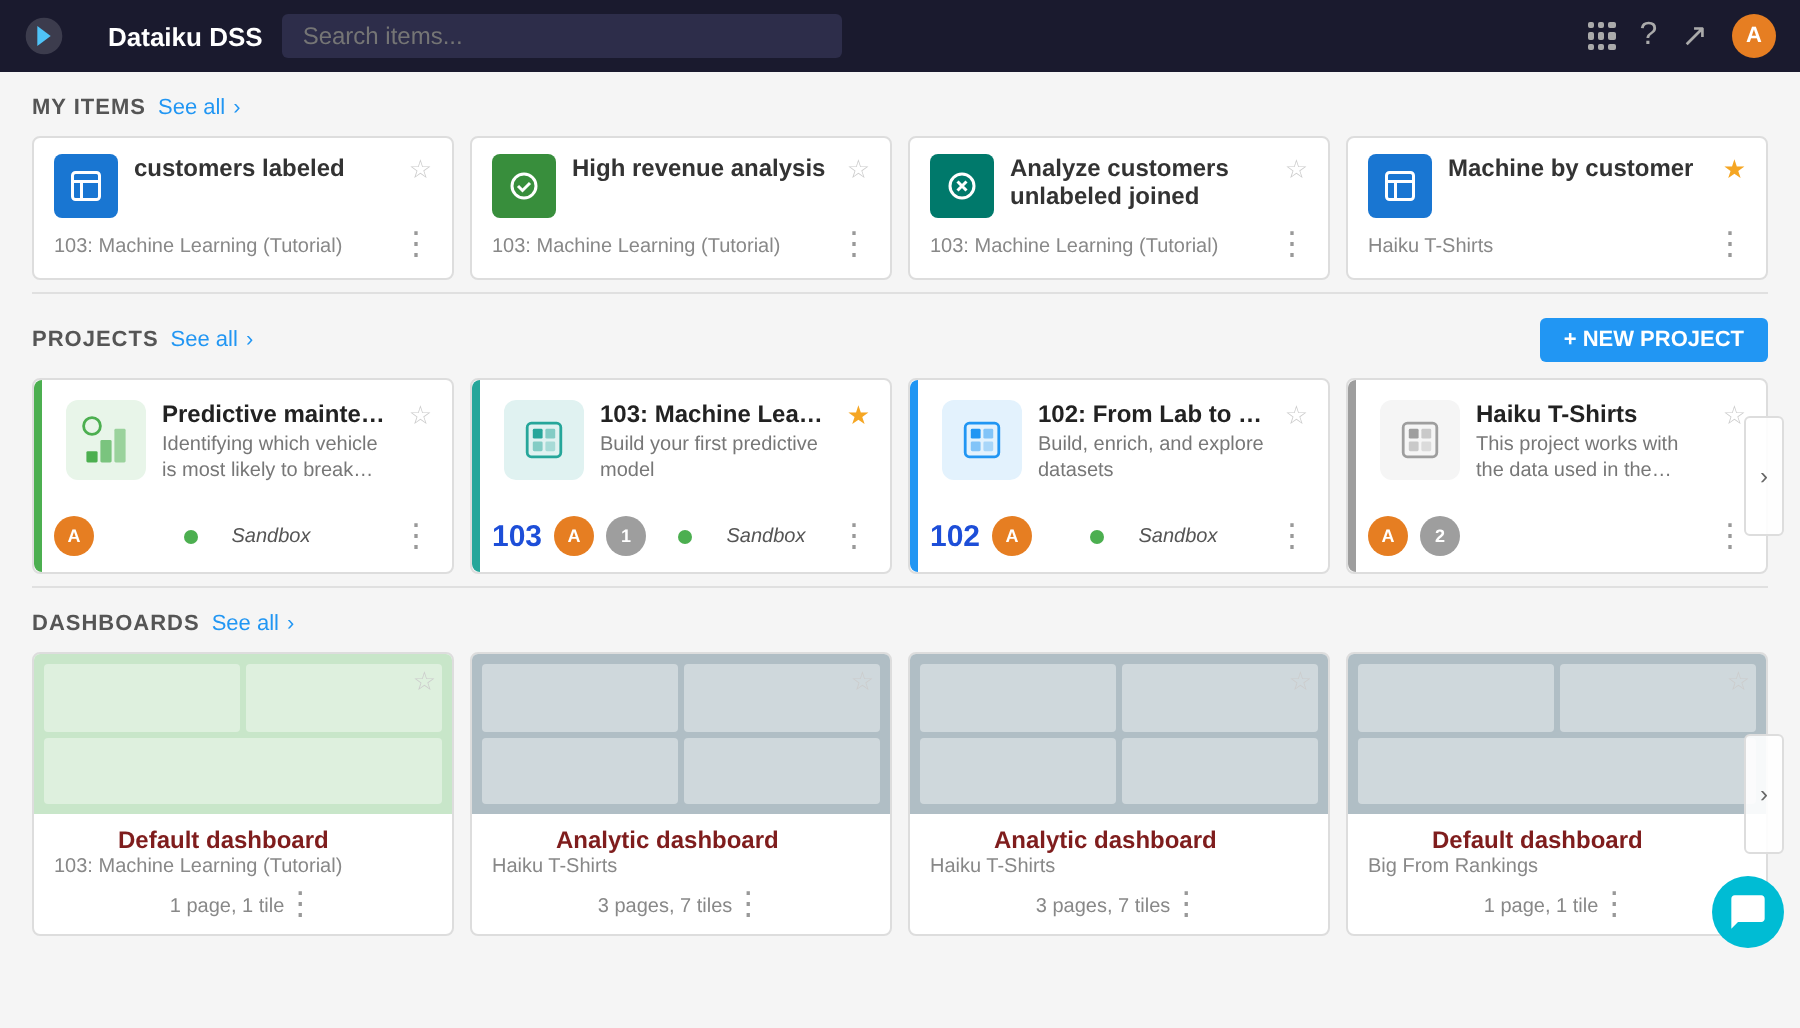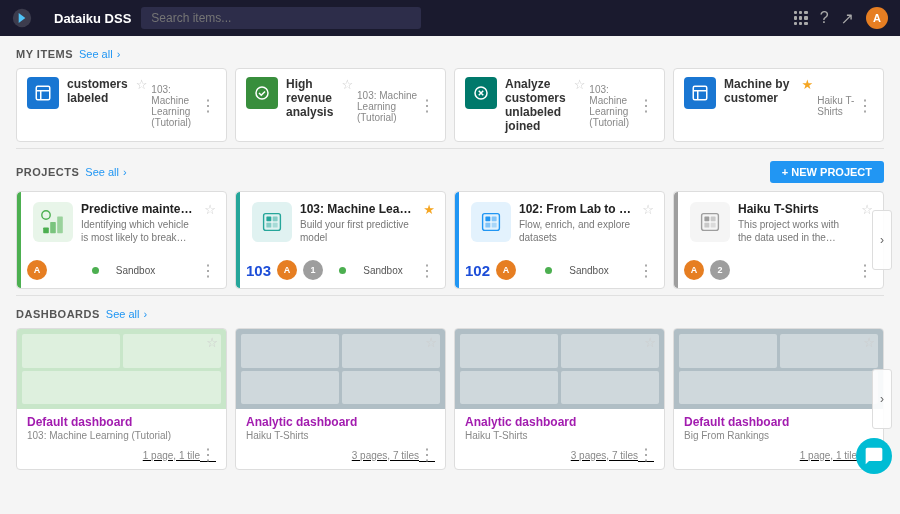--- a/index.html
+++ b/index.html
@@ -22,21 +22,21 @@
     .section-header { display: flex; align-items: center; gap: 6px; margin-bottom: 8px; }
     .section-title { font-size: 11px; font-weight: 700; color: #555; letter-spacing: 0.5px; text-transform: uppercase; }
     .see-all { font-size: 11px; color: #2196f3; cursor: pointer; display: flex; align-items: center; gap: 4px; }
     .new-project-btn { margin-left: auto; background: #2196f3; color: #fff; border: none; border-radius: 3px; padding: 5px 12px; font-size: 11px; font-weight: 600; cursor: pointer; }
 
     
     .cards-row { display: flex; gap: 8px; position: relative; }
     .nav-arrow { position: absolute; right: -8px; top: 50%; transform: translateY(-50%); width: 20px; height: 60px; background: rgba(255,255,255,0.9); border: 1px solid #ddd; border-radius: 3px; display: flex; align-items: center; justify-content: center; cursor: pointer; z-index: 10; font-size: 12px; color: #666; }
 
     
-    .item-card { background: #fff; border-radius: 4px; border: 1px solid #ddd; flex: 1; padding: 8px 10px; display: flex; flex-direction: row; gap: 4px; min-width: 0; position: relative; }
+    .item-card { background: #fff; border-radius: 4px; border: 1px solid #ddd; flex: 1; padding: 8px 10px; display: flex; flex-direction: column; gap: 4px; min-width: 0; position: relative; }
     .item-card-top { display: flex; align-items: flex-start; gap: 8px; }
     .item-icon { width: 32px; height: 32px; border-radius: 4px; display: flex; align-items: center; justify-content: center; flex-shrink: 0; }
     .item-icon-blue { background: #1976d2; }
     .item-icon-green { background: #388e3c; }
     .item-icon svg { width: 18px; height: 18px; fill: #fff; }
     .item-card-name { font-size: 12px; font-weight: 600; color: #333; flex: 1; }
     .item-card-star { color: #ccc; font-size: 13px; cursor: pointer; }
     .item-card-star.active { color: #f5a623; }
     .item-card-subtitle { font-size: 10px; color: #888; }
     .item-card-bottom { display: flex; align-items: center; justify-content: space-between; margin-top: 2px; }
@@ -55,34 +55,34 @@
     .project-icon-wrap.blue-bg { background: #e3f2fd; }
     .project-icon-wrap.gray-bg { background: #f5f5f5; }
     .project-card-info { flex: 1; min-width: 0; }
     .project-card-name { font-size: 12px; font-weight: 600; color: #222; white-space: nowrap; overflow: hidden; text-overflow: ellipsis; }
     .project-card-desc { font-size: 10px; color: #777; margin-top: 2px; line-height: 1.3; overflow: hidden; display: -webkit-box; -webkit-line-clamp: 2; -webkit-box-orient: vertical; }
     .project-star { color: #ccc; font-size: 13px; cursor: pointer; flex-shrink: 0; }
     .project-star.active { color: #f5a623; }
     .project-card-footer { padding: 6px 10px 8px; display: flex; align-items: center; gap: 6px; }
     .avatar-sm { width: 20px; height: 20px; border-radius: 50%; background: #e67e22; display: flex; align-items: center; justify-content: center; color: #fff; font-size: 9px; font-weight: 700; }
     .avatar-count { width: 20px; height: 20px; border-radius: 50%; background: #9e9e9e; display: flex; align-items: center; justify-content: center; color: #fff; font-size: 9px; font-weight: 700; }
-    .sandbox-badge { display: flex; align-items: center; gap: 17px; font-size: 10px; color: #555; margin-left: auto; }
+    .sandbox-badge { display: flex; align-items: center; gap: 17px; font-size: 10px; color: #555; margin-left: auto; font-style: italic; }
     .sandbox-dot { width: 7px; height: 7px; border-radius: 50%; background: #4caf50; }
     .project-num { font-size: 15px; font-weight: 700; color: #1d4ed8; }
     .project-dots { color: #999; cursor: pointer; font-size: 16px; }
 
     
     .dash-card { background: #fff; border-radius: 4px; border: 1px solid #ddd; flex: 1; min-width: 0; overflow: hidden; position: relative; }
     .dash-thumb { height: 80px; background: #c8dfc8; display: flex; gap: 2px; padding: 4px; }
     .dash-thumb.blue-theme { background: #b0c4d8; }
     .dash-thumb-cell { background: rgba(255,255,255,0.4); border-radius: 2px; flex: 1; }
     .dash-card-body { padding: 6px 10px 4px; }
-    .dash-card-name { font-size: 12px; font-weight: 600; color: #a21caf; }
+    .dash-card-name { font-size: 12px; font-weight: 600; color: #7f1d1d; margin-left: 32px; }
     .dash-card-sub { font-size: 10px; color: #888; margin-top: 1px; }
-    .dash-card-footer { display: flex; align-items: center; justify-content: flex-end; padding: 2px 10px 6px; text-decoration: underline; }
+    .dash-card-footer { display: flex; align-items: center; justify-content: center; padding: 2px 10px 6px; }
     .dash-star { color: #ccc; font-size: 13px; cursor: pointer; position: absolute; top: 6px; right: 8px; }
 
     
     .chat-bubble { position: fixed; bottom: 40px; right: 8px; width: 36px; height: 36px; background: #00bcd4; border-radius: 50%; display: flex; align-items: center; justify-content: center; cursor: pointer; color: #fff; font-size: 18px; }
 
     .section-divider { height: 1px; background: #e0e0e0; margin: 0 16px; }
 
     
     .grid-icon { display: grid; grid-template-columns: 1fr 1fr 1fr; gap: 2px; width: 14px; height: 14px; }
     .grid-dot { background: #aaa; border-radius: 1px; }
@@ -279,21 +279,21 @@
             <svg width="28" height="28" viewBox="0 0 40 40">
                 <rect x="8" y="8" width="24" height="24" rx="3" fill="none" stroke="#2196f3" stroke-width="2"></rect>
                 <rect x="12" y="12" width="7" height="7" rx="1" fill="#2196f3"></rect>
                 <rect x="21" y="12" width="7" height="7" rx="1" fill="#2196f3" opacity="0.5"></rect>
                 <rect x="12" y="21" width="7" height="7" rx="1" fill="#2196f3" opacity="0.5"></rect>
                 <rect x="21" y="21" width="7" height="7" rx="1" fill="#2196f3" opacity="0.3"></rect>
               </svg>
           </div>
           <div class="project-card-info">
             <div class="project-card-name">102: From Lab to Flow (T...</div>
-            <div class="project-card-desc">Flow, enrich, and explore datasets</div>
+            <div class="project-card-desc">Build, enrich, and explore datasets</div>
           </div>
           <span class="project-star">☆</span>
         </div>
         <div class="project-card-footer">
           <span class="project-num">102</span>
           <div class="avatar-sm">A</div>
           <div class="sandbox-badge">
             <div class="sandbox-dot"></div>
             <span>Sandbox</span>
           </div>

